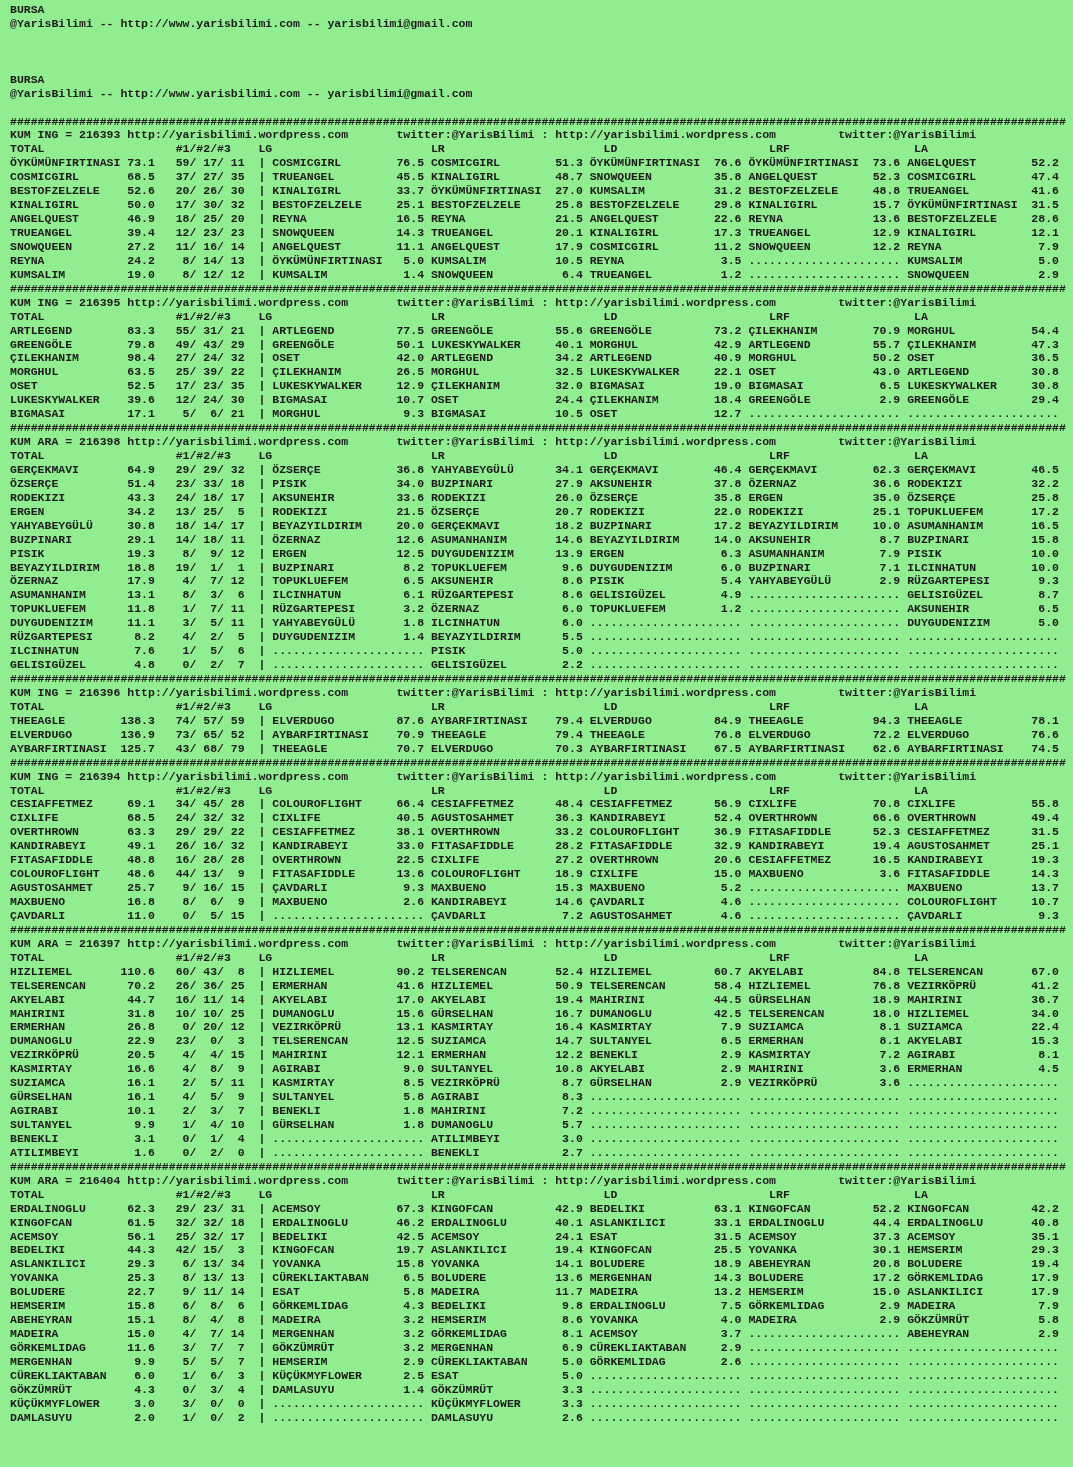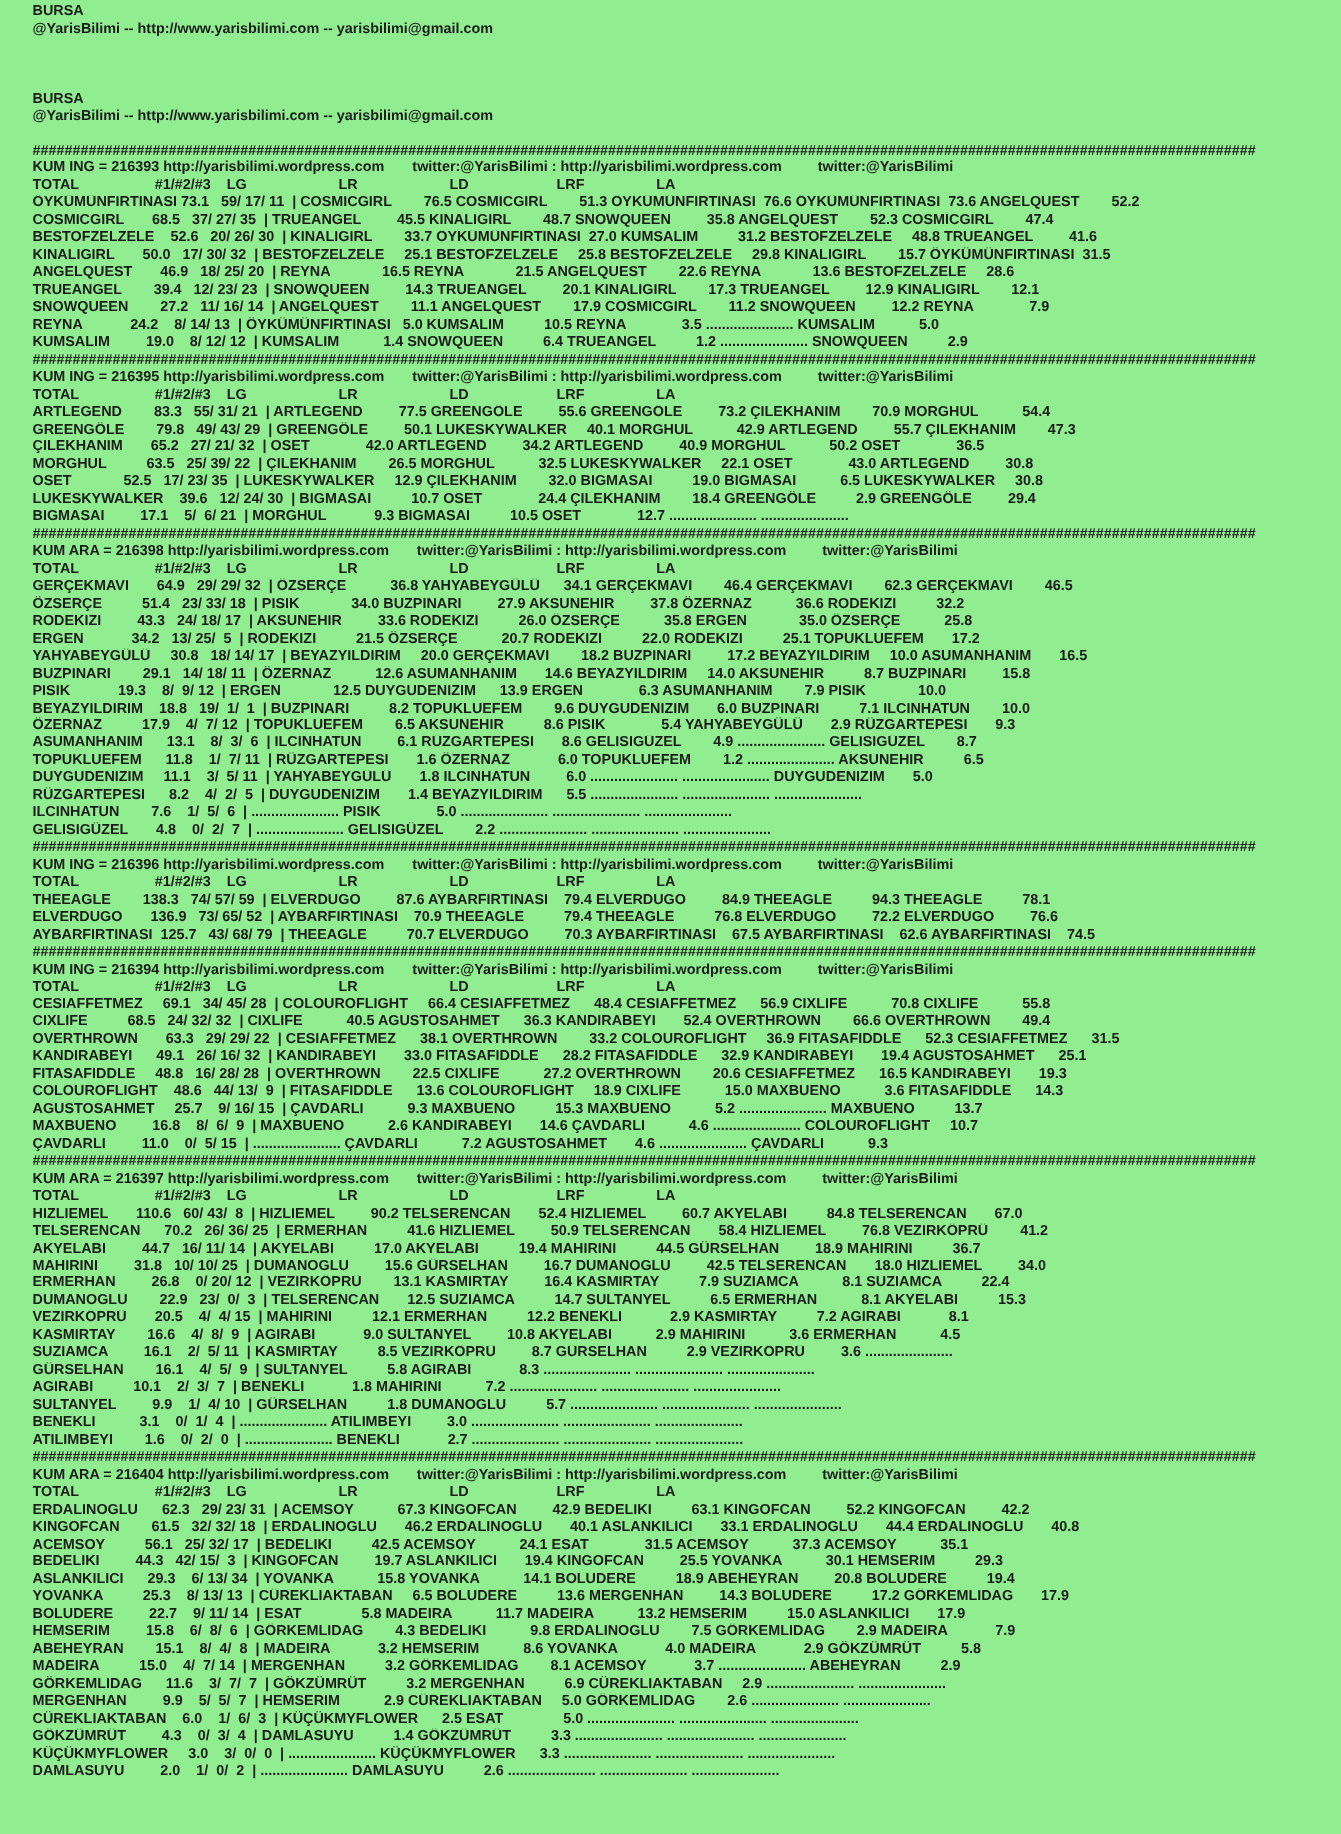--- a/index.html
+++ b/index.html
@@ -3,25 +3,24 @@
 <meta charset="utf-8">
 <style>
   html, body { margin: 0; padding: 0; }
   body {
     width: 1073px; height: 1467px;
     background: #90ee90;
     overflow: hidden;
   }
   #screen {
     padding: 3px 0 0 10px;
-    font-family: Liberation Sans, sans-serif;
+    font-family: Liberation Mono, monospace;
     font-size: 11.5px;
     font-weight: 700;
     color: #1c1c1c;
-    margin-left: 16px;
   }
   .ln {
     height: 13.95px;
     line-height: 13.95px;
     white-space: pre;
     overflow: hidden;
   }
 </style>
 </head>
 <body>
@@ -50,39 +49,39 @@
       <div class="ln">ANGELQUEST       46.9   18/ 25/ 20  | REYNA             16.5 REYNA             21.5 ANGELQUEST        22.6 REYNA             13.6 BESTOFZELZELE     28.6 </div>
       <div class="ln">TRUEANGEL        39.4   12/ 23/ 23  | SNOWQUEEN         14.3 TRUEANGEL         20.1 KINALIGIRL        17.3 TRUEANGEL         12.9 KINALIGIRL        12.1 </div>
       <div class="ln">SNOWQUEEN        27.2   11/ 16/ 14  | ANGELQUEST        11.1 ANGELQUEST        17.9 COSMICGIRL        11.2 SNOWQUEEN         12.2 REYNA              7.9 </div>
       <div class="ln">REYNA            24.2    8/ 14/ 13  | ÖYKÜMÜNFIRTINASI   5.0 KUMSALIM          10.5 REYNA              3.5 ...................... KUMSALIM           5.0 </div>
       <div class="ln">KUMSALIM         19.0    8/ 12/ 12  | KUMSALIM           1.4 SNOWQUEEN          6.4 TRUEANGEL          1.2 ...................... SNOWQUEEN          2.9 </div>
       <div class="ln">#########################################################################################################################################################</div>
       <div class="ln">KUM ING = 216395 http://yarisbilimi.wordpress.com       twitter:@YarisBilimi : http://yarisbilimi.wordpress.com         twitter:@YarisBilimi</div>
       <div class="ln">TOTAL                   #1/#2/#3    LG                       LR                       LD                      LRF                  LA</div>
       <div class="ln">ARTLEGEND        83.3   55/ 31/ 21  | ARTLEGEND         77.5 GREENGÖLE         55.6 GREENGÖLE         73.2 ÇILEKHANIM        70.9 MORGHUL           54.4 </div>
       <div class="ln">GREENGÖLE        79.8   49/ 43/ 29  | GREENGÖLE         50.1 LUKESKYWALKER     40.1 MORGHUL           42.9 ARTLEGEND         55.7 ÇILEKHANIM        47.3 </div>
-      <div class="ln">ÇILEKHANIM       65.2   27/ 21/ 32  | OSET              42.0 ARTLEGEND         34.2 ARTLEGEND         40.9 MORGHUL           50.2 OSET              36.5 </div>
+      <div class="ln">ÇILEKHANIM       98.4   27/ 24/ 32  | OSET              42.0 ARTLEGEND         34.2 ARTLEGEND         40.9 MORGHUL           50.2 OSET              36.5 </div>
       <div class="ln">MORGHUL          63.5   25/ 39/ 22  | ÇILEKHANIM        26.5 MORGHUL           32.5 LUKESKYWALKER     22.1 OSET              43.0 ARTLEGEND         30.8 </div>
       <div class="ln">OSET             52.5   17/ 23/ 35  | LUKESKYWALKER     12.9 ÇILEKHANIM        32.0 BIGMASAI          19.0 BIGMASAI           6.5 LUKESKYWALKER     30.8 </div>
       <div class="ln">LUKESKYWALKER    39.6   12/ 24/ 30  | BIGMASAI          10.7 OSET              24.4 ÇILEKHANIM        18.4 GREENGÖLE          2.9 GREENGÖLE         29.4 </div>
       <div class="ln">BIGMASAI         17.1    5/  6/ 21  | MORGHUL            9.3 BIGMASAI          10.5 OSET              12.7 ...................... ...................... </div>
       <div class="ln">#########################################################################################################################################################</div>
       <div class="ln">KUM ARA = 216398 http://yarisbilimi.wordpress.com       twitter:@YarisBilimi : http://yarisbilimi.wordpress.com         twitter:@YarisBilimi</div>
       <div class="ln">TOTAL                   #1/#2/#3    LG                       LR                       LD                      LRF                  LA</div>
       <div class="ln">GERÇEKMAVI       64.9   29/ 29/ 32  | ÖZSERÇE           36.8 YAHYABEYGÜLÜ      34.1 GERÇEKMAVI        46.4 GERÇEKMAVI        62.3 GERÇEKMAVI        46.5 </div>
       <div class="ln">ÖZSERÇE          51.4   23/ 33/ 18  | PISIK             34.0 BUZPINARI         27.9 AKSUNEHIR         37.8 ÖZERNAZ           36.6 RODEKIZI          32.2 </div>
       <div class="ln">RODEKIZI         43.3   24/ 18/ 17  | AKSUNEHIR         33.6 RODEKIZI          26.0 ÖZSERÇE           35.8 ERGEN             35.0 ÖZSERÇE           25.8 </div>
       <div class="ln">ERGEN            34.2   13/ 25/  5  | RODEKIZI          21.5 ÖZSERÇE           20.7 RODEKIZI          22.0 RODEKIZI          25.1 TOPUKLUEFEM       17.2 </div>
       <div class="ln">YAHYABEYGÜLÜ     30.8   18/ 14/ 17  | BEYAZYILDIRIM     20.0 GERÇEKMAVI        18.2 BUZPINARI         17.2 BEYAZYILDIRIM     10.0 ASUMANHANIM       16.5 </div>
       <div class="ln">BUZPINARI        29.1   14/ 18/ 11  | ÖZERNAZ           12.6 ASUMANHANIM       14.6 BEYAZYILDIRIM     14.0 AKSUNEHIR          8.7 BUZPINARI         15.8 </div>
       <div class="ln">PISIK            19.3    8/  9/ 12  | ERGEN             12.5 DUYGUDENIZIM      13.9 ERGEN              6.3 ASUMANHANIM        7.9 PISIK             10.0 </div>
       <div class="ln">BEYAZYILDIRIM    18.8   19/  1/  1  | BUZPINARI          8.2 TOPUKLUEFEM        9.6 DUYGUDENIZIM       6.0 BUZPINARI          7.1 ILCINHATUN        10.0 </div>
       <div class="ln">ÖZERNAZ          17.9    4/  7/ 12  | TOPUKLUEFEM        6.5 AKSUNEHIR          8.6 PISIK              5.4 YAHYABEYGÜLÜ       2.9 RÜZGARTEPESI       9.3 </div>
       <div class="ln">ASUMANHANIM      13.1    8/  3/  6  | ILCINHATUN         6.1 RÜZGARTEPESI       8.6 GELISIGÜZEL        4.9 ...................... GELISIGÜZEL        8.7 </div>
-      <div class="ln">TOPUKLUEFEM      11.8    1/  7/ 11  | RÜZGARTEPESI       1.6 ÖZERNAZ            6.0 TOPUKLUEFEM        1.2 ...................... AKSUNEHIR          6.5 </div>
+      <div class="ln">TOPUKLUEFEM      11.8    1/  7/ 11  | RÜZGARTEPESI       3.2 ÖZERNAZ            6.0 TOPUKLUEFEM        1.2 ...................... AKSUNEHIR          6.5 </div>
       <div class="ln">DUYGUDENIZIM     11.1    3/  5/ 11  | YAHYABEYGÜLÜ       1.8 ILCINHATUN         6.0 ...................... ...................... DUYGUDENIZIM       5.0 </div>
       <div class="ln">RÜZGARTEPESI      8.2    4/  2/  5  | DUYGUDENIZIM       1.4 BEYAZYILDIRIM      5.5 ...................... ...................... ...................... </div>
       <div class="ln">ILCINHATUN        7.6    1/  5/  6  | ...................... PISIK              5.0 ...................... ...................... ...................... </div>
       <div class="ln">GELISIGÜZEL       4.8    0/  2/  7  | ...................... GELISIGÜZEL        2.2 ...................... ...................... ...................... </div>
       <div class="ln">#########################################################################################################################################################</div>
       <div class="ln">KUM ING = 216396 http://yarisbilimi.wordpress.com       twitter:@YarisBilimi : http://yarisbilimi.wordpress.com         twitter:@YarisBilimi</div>
       <div class="ln">TOTAL                   #1/#2/#3    LG                       LR                       LD                      LRF                  LA</div>
       <div class="ln">THEEAGLE        138.3   74/ 57/ 59  | ELVERDUGO         87.6 AYBARFIRTINASI    79.4 ELVERDUGO         84.9 THEEAGLE          94.3 THEEAGLE          78.1 </div>
       <div class="ln">ELVERDUGO       136.9   73/ 65/ 52  | AYBARFIRTINASI    70.9 THEEAGLE          79.4 THEEAGLE          76.8 ELVERDUGO         72.2 ELVERDUGO         76.6 </div>
       <div class="ln">AYBARFIRTINASI  125.7   43/ 68/ 79  | THEEAGLE          70.7 ELVERDUGO         70.3 AYBARFIRTINASI    67.5 AYBARFIRTINASI    62.6 AYBARFIRTINASI    74.5 </div>

